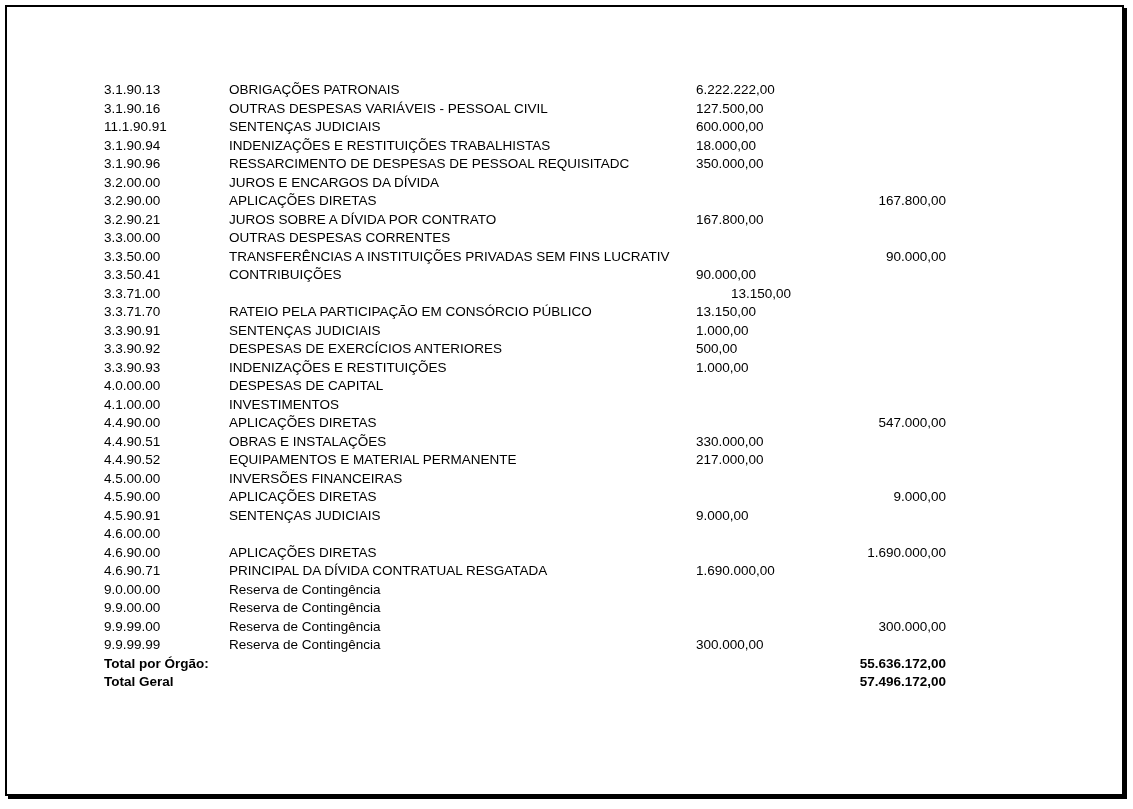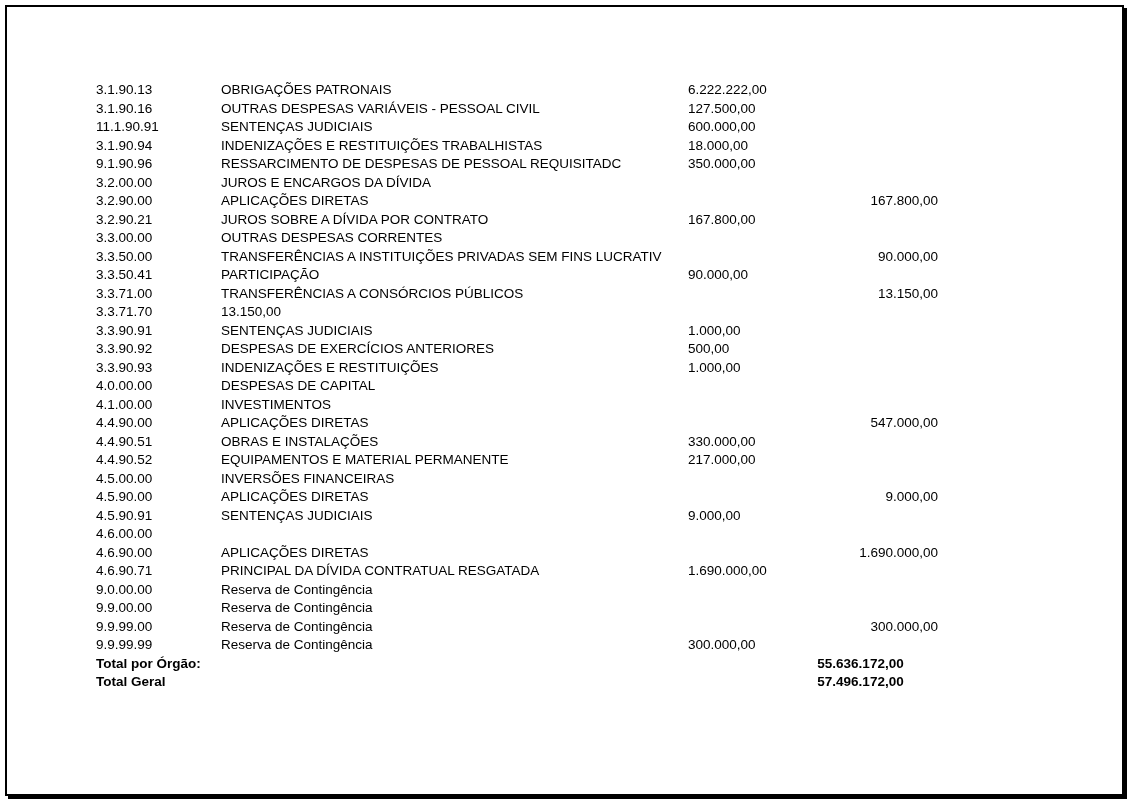--- a/index.html
+++ b/index.html
@@ -19,20 +19,21 @@
     width: 1119px;
     height: 791px;
     box-sizing: border-box;
     background: #ffffff;
     border: 2px solid #000000;
     box-shadow: 3px 3px 0 #000000;
   }
   .content {
     padding-top: 74px;
     padding-left: 89px;
+    margin-left: 8px;
   }
   .row {
     display: grid;
     grid-template-columns: 125px 467px 95px 155px;
     line-height: 18.5px;
     height: 18.5px;
     font-size: 13.5px;
     white-space: nowrap;
   }
   .cell-code { text-align: left; }
@@ -42,21 +43,21 @@
   .total-row {
     display: grid;
     grid-template-columns: 687px 155px;
     line-height: 18.5px;
     height: 18.5px;
     font-size: 13.5px;
     font-weight: bold;
     white-space: nowrap;
   }
   .total-label { text-align: left; padding-right: 8px; }
-  .total-value { text-align: center; }
+  .total-value { text-align: right; }
 </style>
 </head>
 <body>
 
 <div class="page">
   <div class="content">
     <div id="rows">
         <div class="row">
           <div class="cell-code">3.1.90.13</div>
           <div class="cell-desc">OBRIGAÇÕES PATRONAIS</div>
@@ -75,21 +76,21 @@
           <div class="cell-a1">600.000,00</div>
           <div class="cell-a2"></div>
         </div>
         <div class="row">
           <div class="cell-code">3.1.90.94</div>
           <div class="cell-desc">INDENIZAÇÕES E RESTITUIÇÕES TRABALHISTAS</div>
           <div class="cell-a1">18.000,00</div>
           <div class="cell-a2"></div>
         </div>
         <div class="row">
-          <div class="cell-code">9.1.90.96</div>
+          <div class="cell-code">3.1.90.96</div>
           <div class="cell-desc">RESSARCIMENTO DE DESPESAS DE PESSOAL REQUISITADC</div>
           <div class="cell-a1">350.000,00</div>
           <div class="cell-a2"></div>
         </div>
         <div class="row">
           <div class="cell-code">3.2.00.00</div>
           <div class="cell-desc">JUROS E ENCARGOS DA DÍVIDA</div>
           <div class="cell-a1"></div>
           <div class="cell-a2"></div>
         </div>
@@ -112,32 +113,32 @@
           <div class="cell-a2"></div>
         </div>
         <div class="row">
           <div class="cell-code">3.3.50.00</div>
           <div class="cell-desc">TRANSFERÊNCIAS A INSTITUIÇÕES PRIVADAS SEM FINS LUCRATIV</div>
           <div class="cell-a1"></div>
           <div class="cell-a2">90.000,00</div>
         </div>
         <div class="row">
           <div class="cell-code">3.3.50.41</div>
-          <div class="cell-desc">PARTICIPAÇÃO</div>
+          <div class="cell-desc">CONTRIBUIÇÕES</div>
           <div class="cell-a1">90.000,00</div>
           <div class="cell-a2"></div>
         </div>
         <div class="row">
           <div class="cell-code">3.3.71.00</div>
-          <div class="cell-desc">TRANSFERÊNCIAS A CONSÓRCIOS PÚBLICOS</div>
           <div class="cell-a1"></div>
           <div class="cell-a2">13.150,00</div>
         </div>
         <div class="row">
           <div class="cell-code">3.3.71.70</div>
+          <div class="cell-desc">RATEIO PELA PARTICIPAÇÃO EM CONSÓRCIO PÚBLICO</div>
           <div class="cell-a1">13.150,00</div>
           <div class="cell-a2"></div>
         </div>
         <div class="row">
           <div class="cell-code">3.3.90.91</div>
           <div class="cell-desc">SENTENÇAS JUDICIAIS</div>
           <div class="cell-a1">1.000,00</div>
           <div class="cell-a2"></div>
         </div>
         <div class="row">

